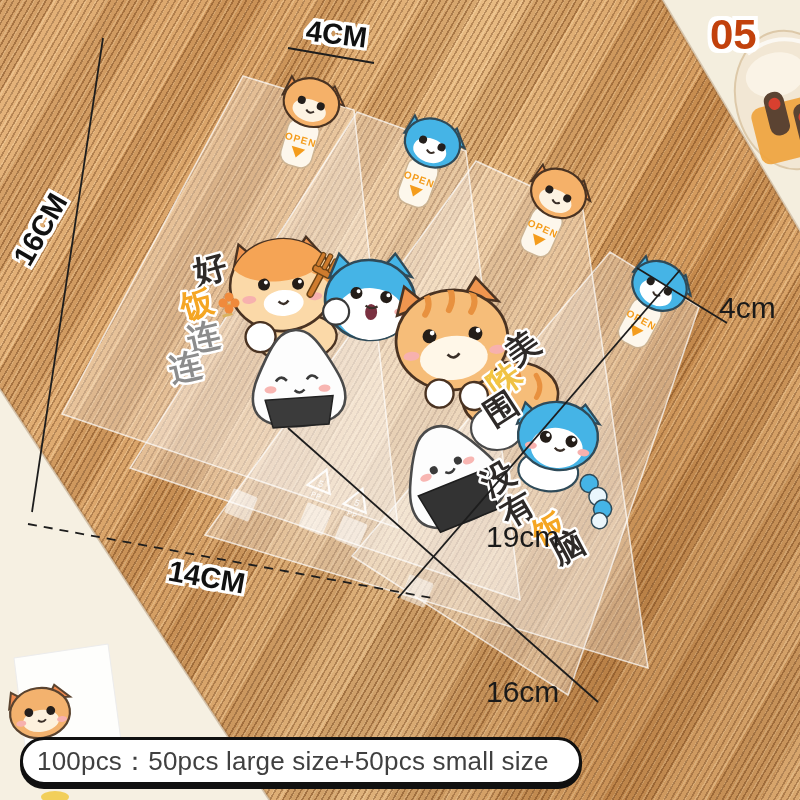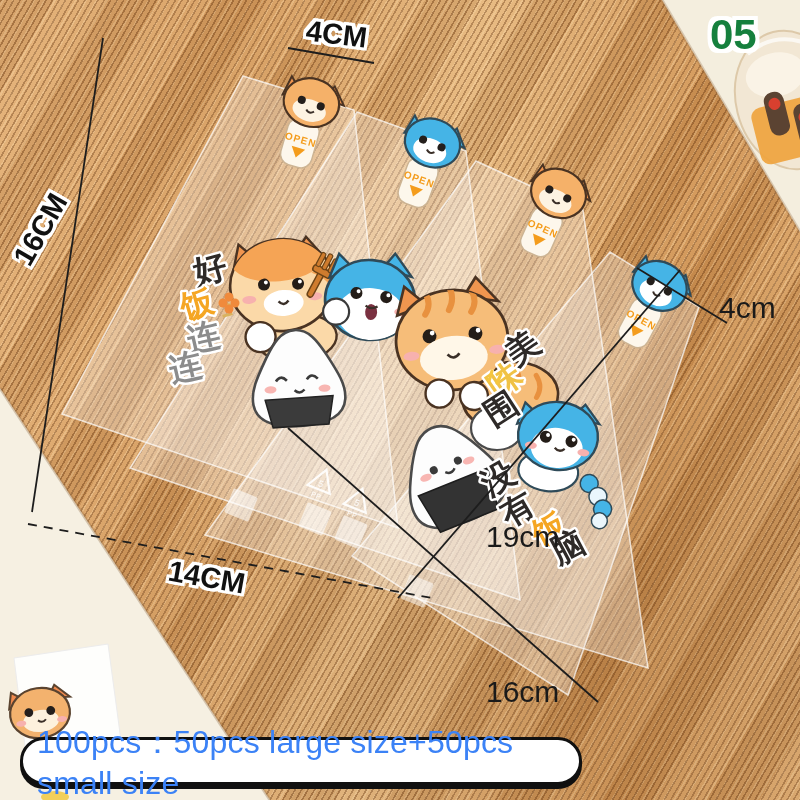--- a/index.html
+++ b/index.html
@@ -23,27 +23,27 @@
   .ol{font-weight:bold;font-size:29px;
       text-shadow:-3px -3px 0 #fff,3px -3px 0 #fff,-3px 3px 0 #fff,3px 3px 0 #fff,
                   -3px 0 0 #fff,3px 0 0 #fff,0 -3px 0 #fff,0 3px 0 #fff;}
   .plain{font-weight:400;font-size:30px;color:#1a1a1a;}
   .lbl-top{left:306px;top:20px;transform:rotate(7deg);}
   .lbl-length{left:2px;top:215px;transform:rotate(-60deg);}
   .lbl-bottom{left:168px;top:563px;transform:rotate(10deg);}
   .lbl-s-top{left:719px;top:293px;}
   .lbl-s-len{left:474px;top:522px;margin-left:12px;}
   .lbl-s-bot{left:486px;top:677px;}
-  .badge{position:absolute;left:710px;top:14px;font-size:42px;font-weight:bold;color:#15803d;line-height:1;
+  .badge{position:absolute;left:710px;top:14px;font-size:42px;font-weight:bold;color:#c2410c;line-height:1;
       text-shadow:-4px -4px 0 #fff,4px -4px 0 #fff,-4px 4px 0 #fff,4px 4px 0 #fff,
                   -4px 0 0 #fff,4px 0 0 #fff,0 -4px 0 #fff,0 4px 0 #fff;}
   .pill{position:absolute;left:20px;top:737px;width:542px;height:42px;background:#fff;
       border:3px solid #101010;border-radius:26px;box-shadow:0 4px 0 #101010;
       display:flex;align-items:center;padding-left:14px;}
-  .pill span{font-size:32px;color:#3b82f6;letter-spacing:.2px;}
+  .pill span{font-size:26px;color:#404040;letter-spacing:.2px;}
 
   
   text.open-t{font-size:10px;font-weight:bold;letter-spacing:1px;fill:var(--accent-orange,#f49c1c);text-anchor:middle;}
   text.rc{font-size:9px;fill:rgba(255,255,255,.95);text-anchor:middle;}
   text.rp{font-size:7px;fill:rgba(255,255,255,.92);text-anchor:middle;letter-spacing:.5px;}
   text.sl{font-size:33px;font-weight:bold;text-anchor:middle;paint-order:stroke;stroke:#fff;stroke-width:5px;stroke-linejoin:round;}
   .c-black{fill:#2e2a28;} .c-orange{fill:var(--slogan-orange,#f5a623);}
   .c-gray{fill:var(--slogan-gray,#8c8c8c);} .c-yellow{fill:var(--slogan-yellow,#f0c245);}
   .bagpoly{fill:rgba(255,255,255,.30);stroke:rgba(255,255,255,.70);stroke-width:1.5;}
   .mline{stroke:#1d1d1d;stroke-width:1.8;fill:none;}

